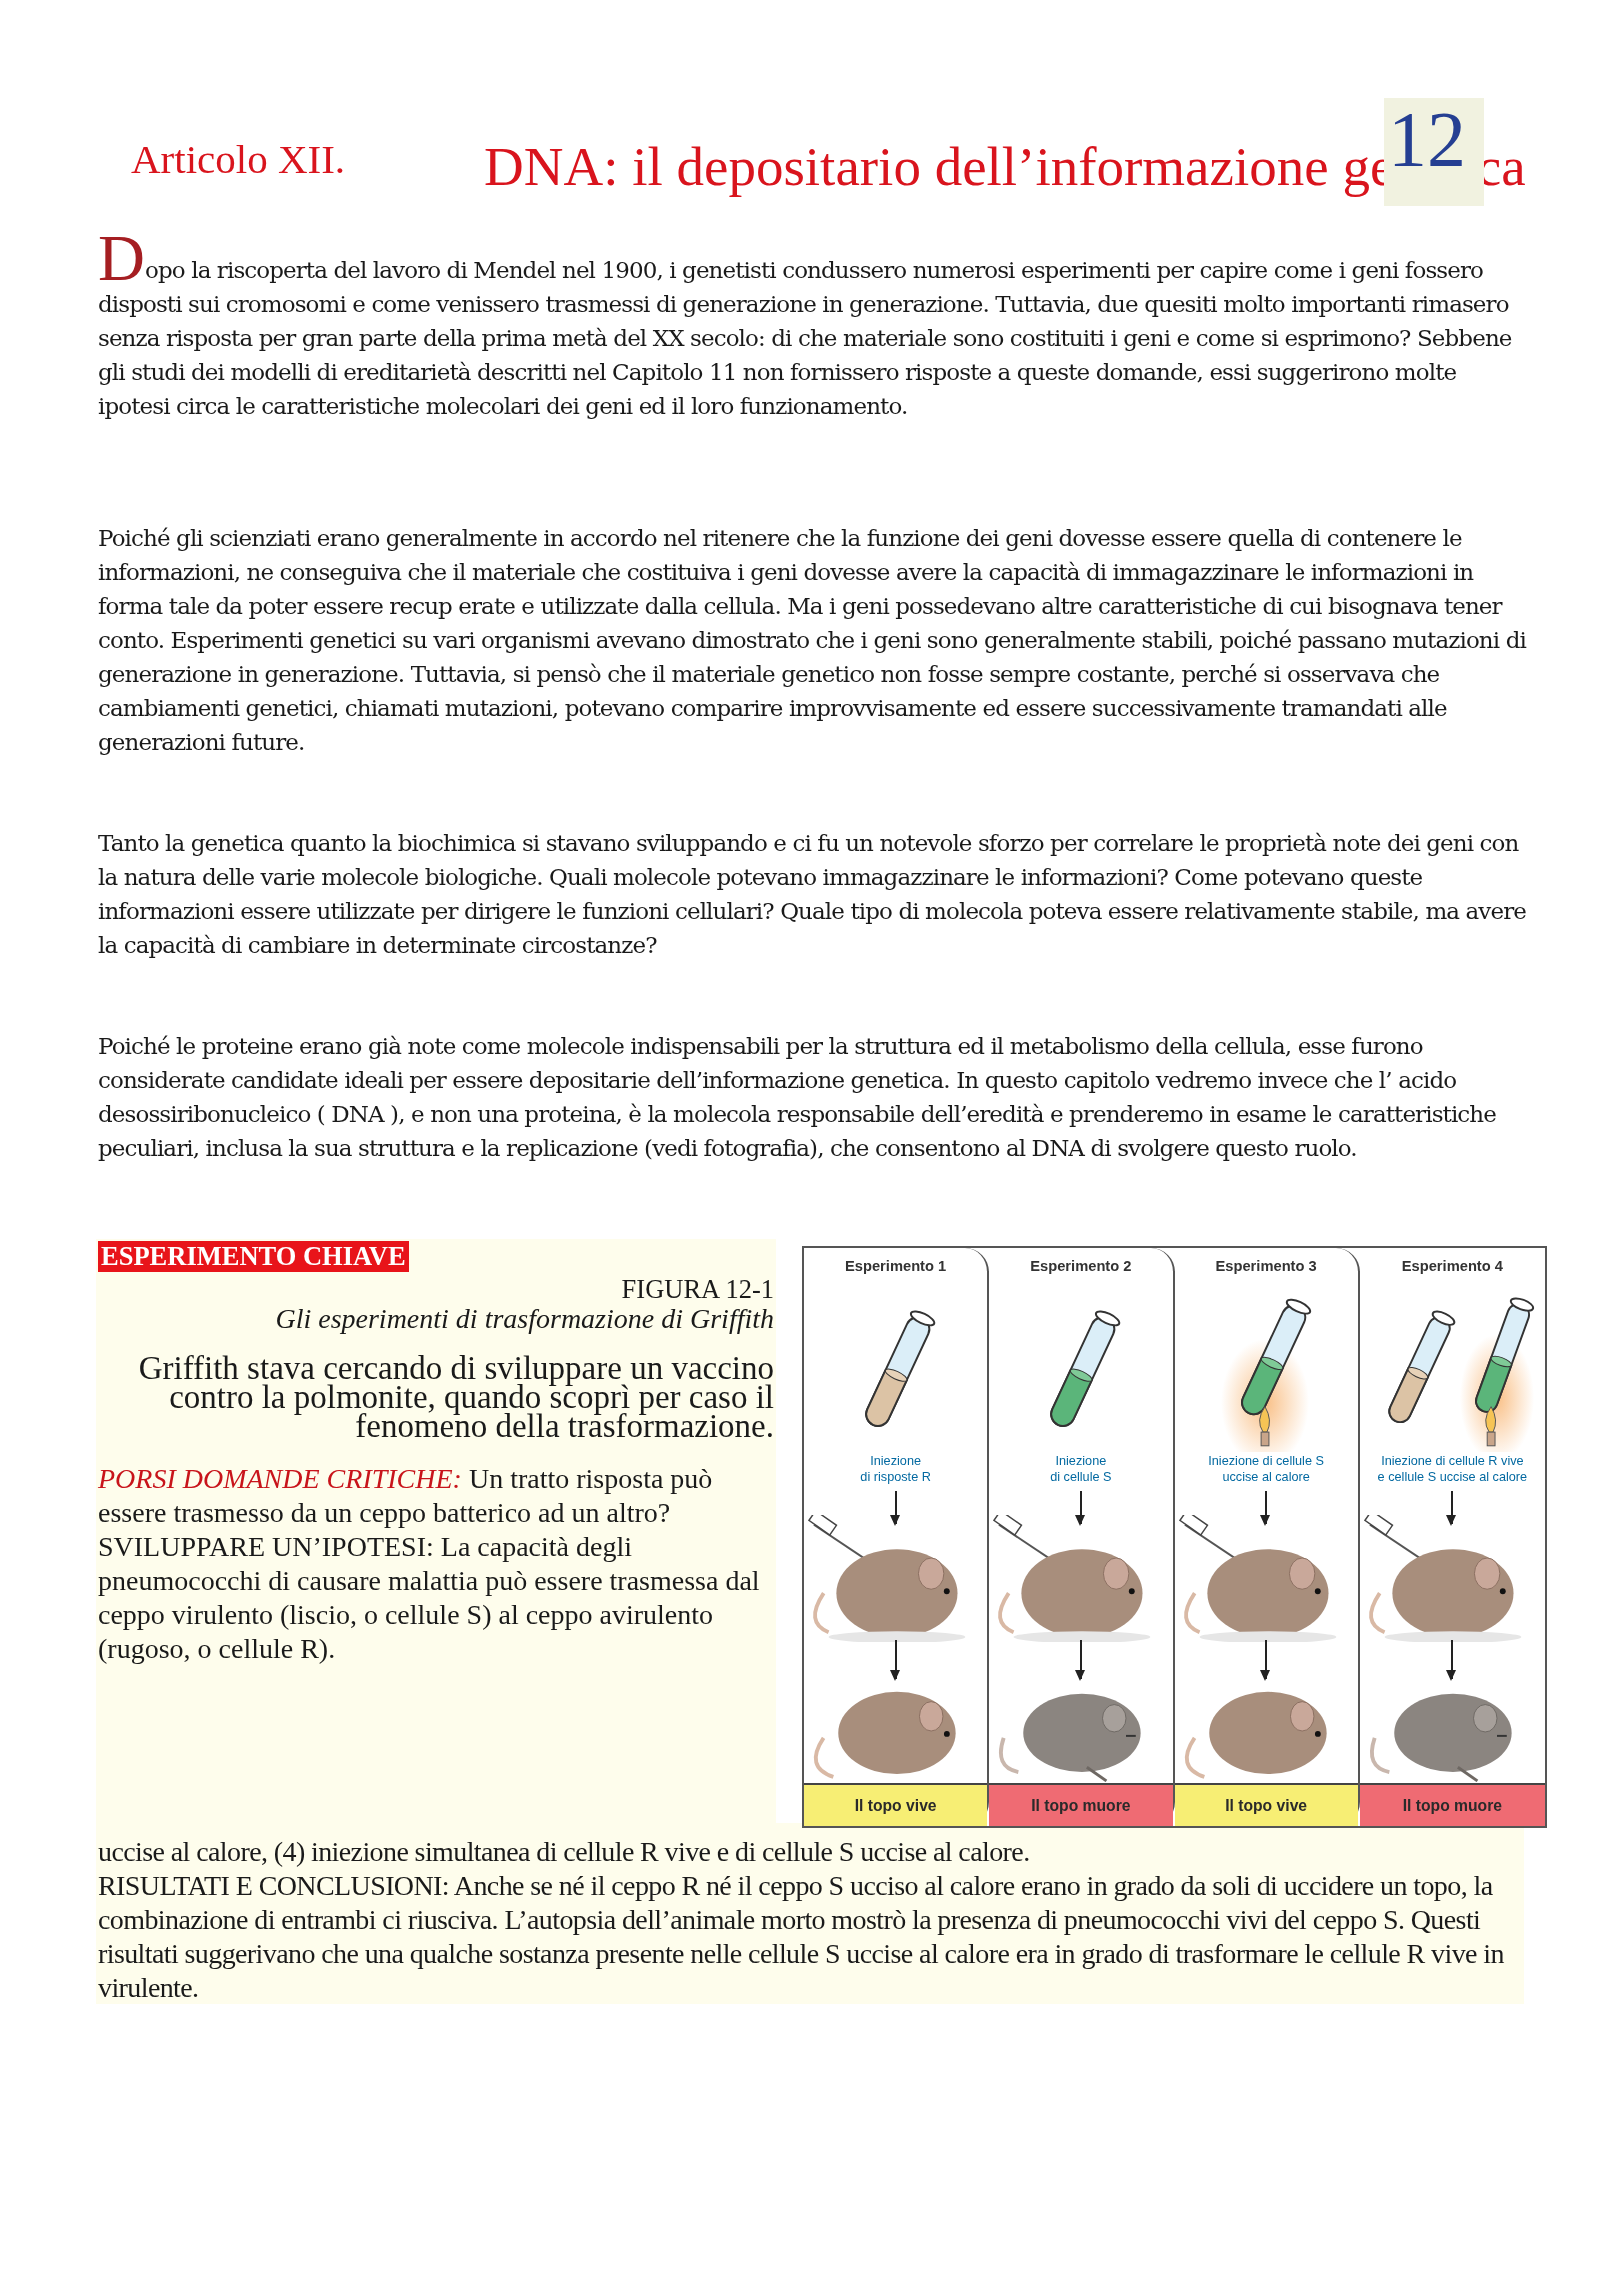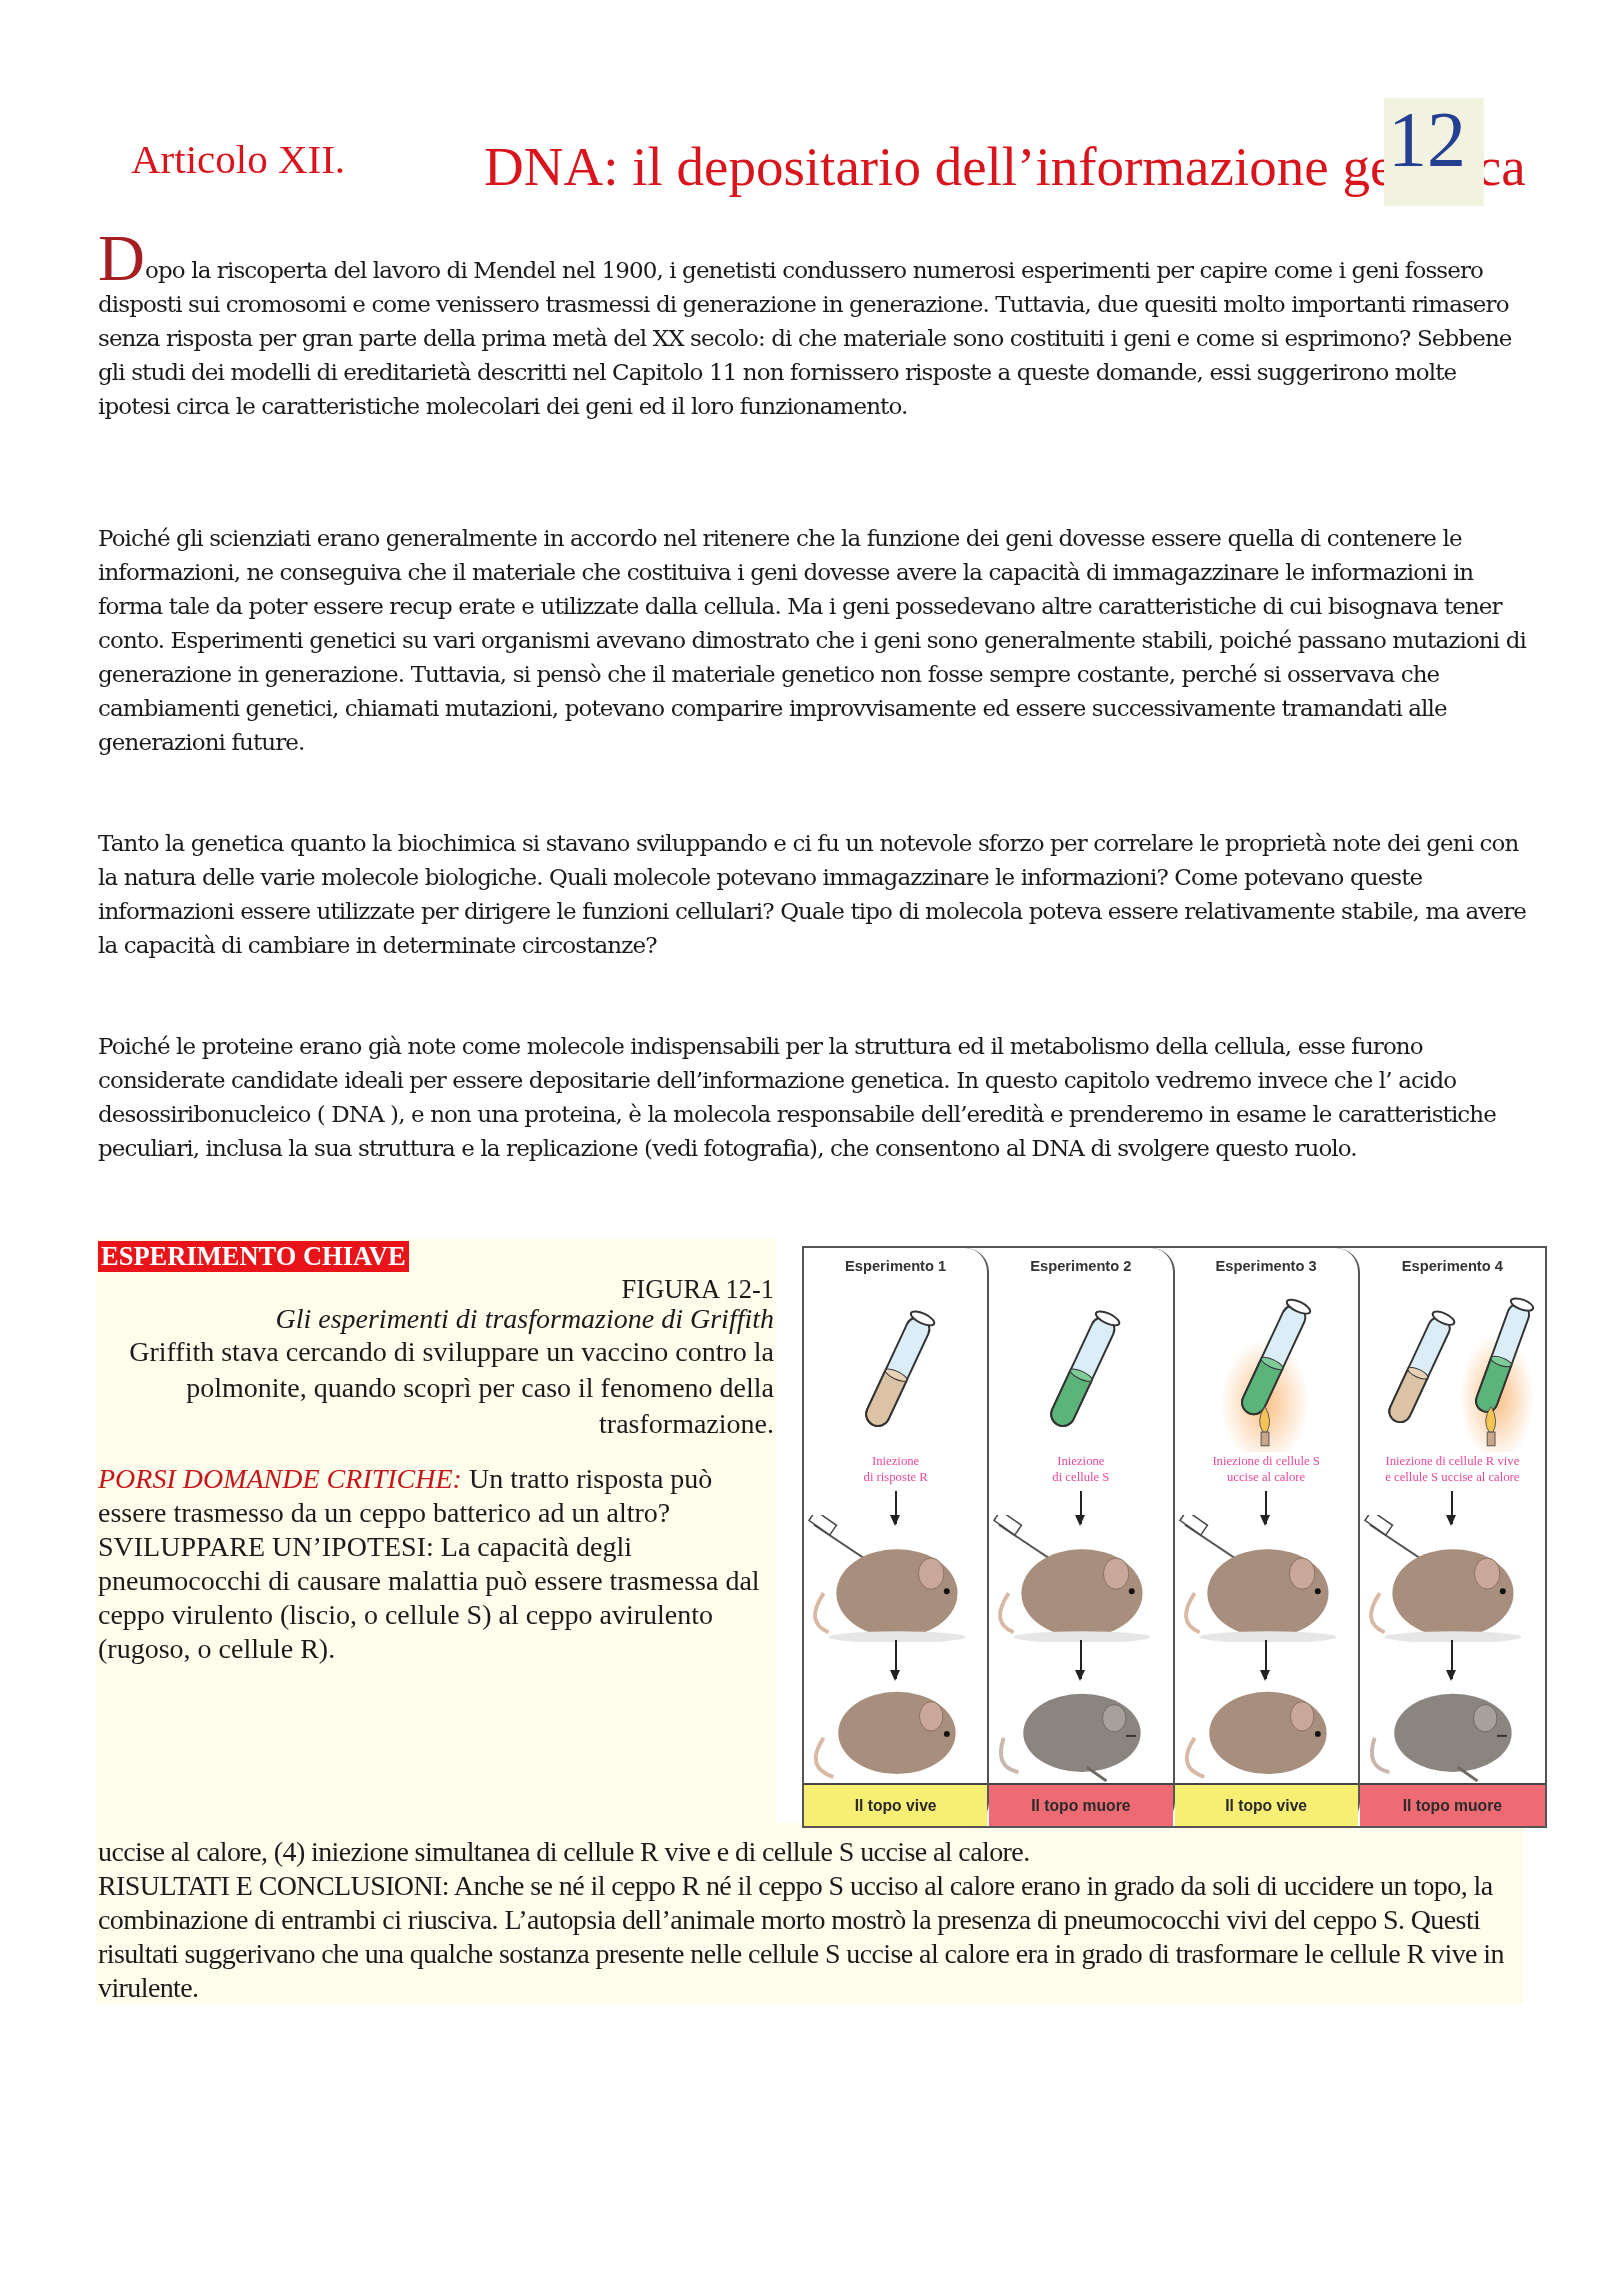--- a/index.html
+++ b/index.html
@@ -30,39 +30,39 @@
                  background: #fefdec; }
   .exp-box-bottom { position: absolute; left: 96px; top: 1823px; width: 1428px; height: 181px;
                     background: #fefdec; }
   .exp-badge { position: absolute; left: 98px; top: 1241px; background: #e8141a; color: #fff;
                font-family: "Liberation Serif", serif; font-weight: bold; font-size: 26.5px;
                padding: 0 3px; line-height: 31px; height: 31px; }
   .fig-caption { position: absolute; left: 98px; top: 1274px; width: 676px; text-align: right;
                  font-family: "Liberation Serif", serif; font-size: 26.5px; line-height: 30px; color: #1a1a1a; }
   .fig-caption .figlabel { font-size: 26.5px; }
   .fig-caption .figtitle { font-style: italic; font-size: 28px; }
-  .fig-caption .figdesc { font-size: 28px; line-height: 36px; }
+  .fig-caption .figdesc { font-size: 33px; line-height: 29px; margin-top: 20px; }
 
   .exp-text { position: absolute; left: 98px; top: 1462px; width: 686px;
               font-family: "Liberation Serif", serif; font-size: 28px; line-height: 34px; color: #1a1a1a; }
   .exp-text .q-label { color: #c8141b; font-style: italic; }
   .exp-text-wide { position: absolute; left: 98px; top: 1835px; width: 1431px;
                    font-family: "Liberation Serif", serif; font-size: 28px; line-height: 34px;
                    color: #1a1a1a; letter-spacing: -0.6px; }
 
   
   .figure { position: absolute; left: 802px; top: 1246px; width: 745px; height: 582px;
             border: 2px solid #555; background: #fff; display: flex; box-sizing: border-box; }
   .fig-col { position: relative; width: 186px; height: 100%; border-right: 2px solid #555;
              box-sizing: border-box; border-radius: 24px; }
   .fig-col:last-child { border-right: none; }
   .col-head { position: absolute; top: 9.8px; left: 0; width: 100%; text-align: center;
               font-family: "Liberation Sans", sans-serif; font-weight: bold; font-size: 14.7px; color: #333; }
   .col-inject { position: absolute; top: 206px; left: 0; width: 100%; text-align: center;
-                font-family: Liberation Serif, serif; font-size: 12.7px; line-height: 15.7px; color: #ec4899; }
+                font-family: Liberation Sans, sans-serif; font-size: 12.7px; line-height: 15.7px; color: #0369a1; }
   .arrow { position: absolute; left: 50%; width: 2px; background: #222; margin-left: -1px; }
   .arrow::after { content: ""; position: absolute; left: -4.9px; bottom: -2px; border-left: 5.9px solid transparent;
                   border-right: 5.9px solid transparent; border-top: 11.8px solid #222; }
   .arrow1 { top: 243px; height: 33px; }
   .arrow2 { top: 392px; height: 39px; }
   .result { position: absolute; left: 0; bottom: 0; width: 100%; height: 43px; border-top: 2px solid #444;
             box-sizing: border-box; display: flex; align-items: center; justify-content: center;
             font-family: "Liberation Sans", sans-serif; font-weight: bold; font-size: 15.7px; color: #2a2a2a; }
   .tube-svg { position: absolute; top: 37px; left: 0; }
   .mouse-svg { position: absolute; left: 0; }

